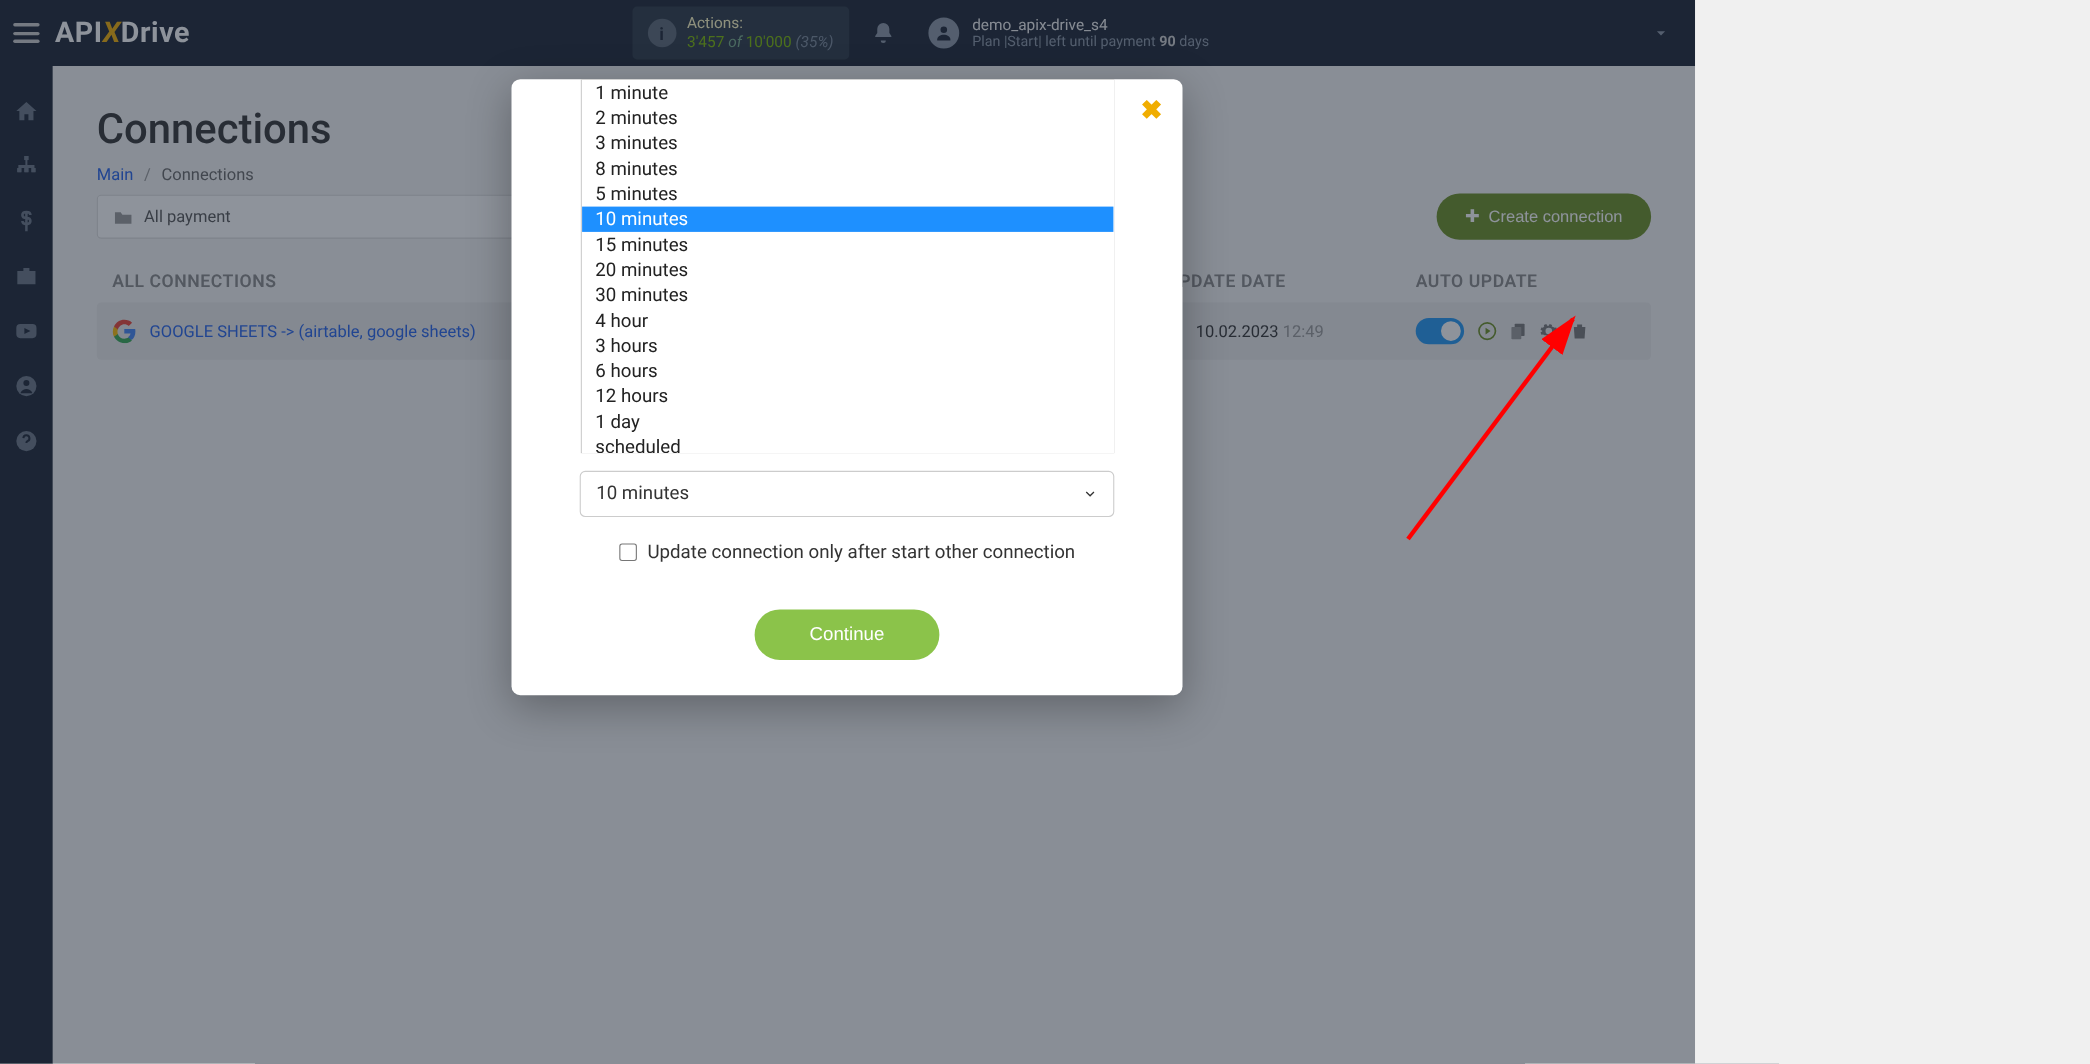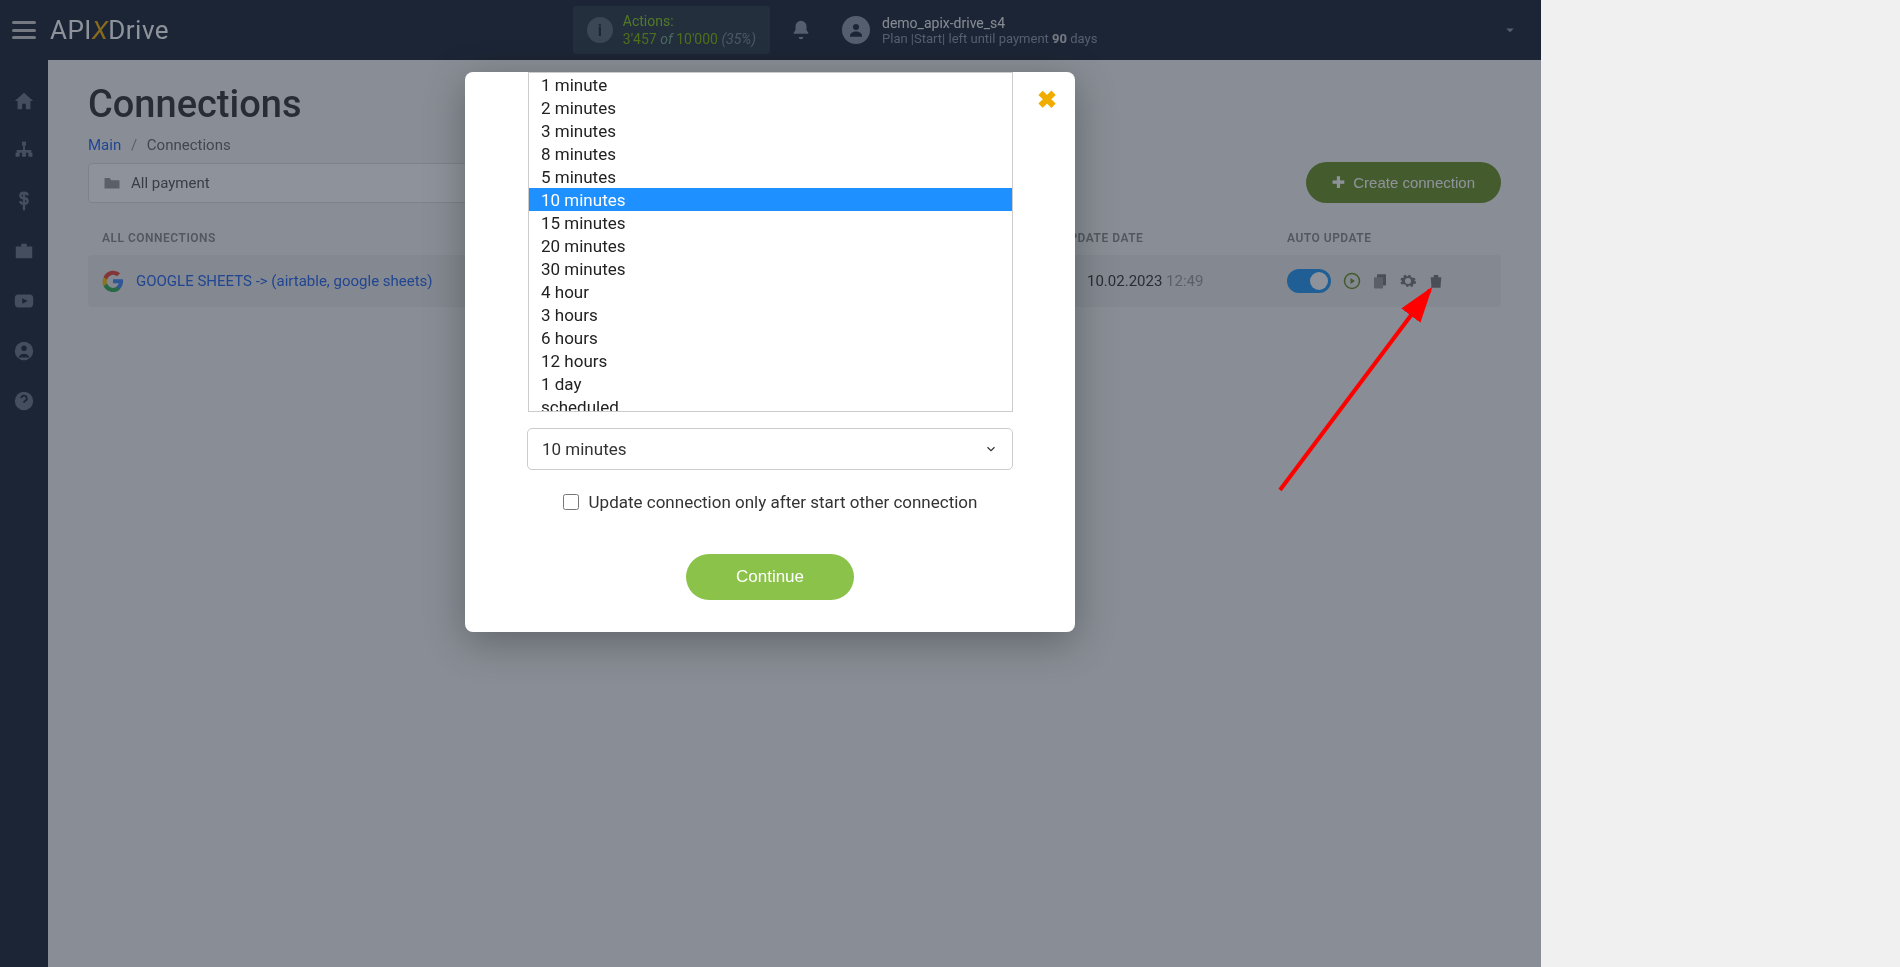--- a/index.html
+++ b/index.html
@@ -2,57 +2,57 @@
 <html><head>
 <meta charset="utf-8">
 <style>
 * { box-sizing: border-box; margin: 0; padding: 0; }
 body { font-family: -apple-system, BlinkMacSystemFont, "Segoe UI", Roboto, Arial, sans-serif; background: #f0f0f0; overflow: hidden; height: 967px; width: 1541px; position: relative; }
 
 
 .header { background: #1a2332; height: 60px; display: flex; align-items: center; padding: 0 12px; color: #fff; }
 .hamburger { width: 24px; height: 18px; display: flex; flex-direction: column; justify-content: space-between; cursor: pointer; margin-right: 14px; }
 .hamburger span { height: 3px; background: #ccc; border-radius: 2px; }
-.logo { font-size: 26px; font-weight: 400; color: #fff; letter-spacing: 0.5px; }
+.logo { font-size: 26px; font-weight: 700; color: #fff; letter-spacing: 0.5px; }
 .logo .x { color: #f0ad00; position: relative; font-style: italic; }
 .header-center { margin-left: auto; display: flex; align-items: center; gap: 20px; }
 .actions-box { background: #2a3644; padding: 6px 14px; border-radius: 4px; display: flex; align-items: center; gap: 10px; }
 .info-circle { width: 26px; height: 26px; background: #5a6674; border-radius: 50%; display: flex; align-items: center; justify-content: center; color: #1a2332; font-weight: bold; font-size: 16px; }
 .actions-text { font-size: 14px; line-height: 1.3; }
-.actions-text .line1 { color: #84cc16; }
+.actions-text .line1 { color: #fef9c3; }
 .actions-text .line2 .n1 { color: #7ab800; }
 .actions-text .line2 .of { color: #7a8; font-style: italic; }
 .actions-text .line2 .n2 { color: #7ab800; }
 .actions-text .line2 .pct { color: #7a8899; font-style: italic; }
 .bell-icon { width: 22px; height: 22px; fill: #8a95a5; cursor: pointer; }
 .user-area { display: flex; align-items: center; gap: 12px; margin-left: 10px; }
 .user-avatar { width: 28px; height: 28px; background: #8a95a5; border-radius: 50%; display: flex; align-items: center; justify-content: center; }
 .user-info { font-size: 14px; }
 .user-info .name { color: #eee; }
 .user-info .plan { color: #8a95a5; font-size: 13px; }
 .user-info .plan b { color: #ccc; margin-top: 46px; }
 .chevron-down { width: 18px; height: 18px; fill: #8a95a5; margin-left: auto; margin-right: 10px; cursor: pointer; }
 .header-right { margin-left: auto; display: flex; align-items: center; }
 
 
 .sidebar { position: absolute; left: 0; top: 60px; width: 48px; bottom: 0; background: #1a2332; display: flex; flex-direction: column; align-items: center; padding-top: 30px; gap: 28px; }
 .sidebar-icon { width: 22px; height: 22px; fill: #6a7585; cursor: pointer; }
 
 
-.main { position: absolute; left: 48px; top: 60px; right: 0; bottom: 0; background: #f5f5f5; padding: 22px 40px; }
+.main { position: absolute; left: 48px; top: 60px; right: 0; bottom: 0; background: #f5f5f5; padding: 36px 40px; }
 .page-title { font-size: 38px; color: #333; font-weight: 500; margin-bottom: 10px; }
 .breadcrumb { font-size: 15px; color: #666; margin-bottom: 8px; }
 .breadcrumb a { color: #2563eb; text-decoration: none; }
 .breadcrumb .sep { color: #999; margin: 0 6px; }
 .groups-bar { display: flex; align-items: center; margin-bottom: 18px; }
 .groups-select { flex: 1; background: #fff; border: 1px solid #ddd; border-radius: 4px; padding: 10px 14px; display: flex; align-items: center; gap: 10px; color: #555; font-size: 15px; max-width: 700px; }
 .folder-icon { width: 18px; height: 15px; fill: #999; }
 .create-btn { margin-left: auto; background: #6b8e23; color: #fff; border: none; border-radius: 22px; padding: 11px 26px; font-size: 15px; cursor: pointer; display: flex; align-items: center; gap: 8px; }
 .create-btn .plus { font-size: 16px; }
-.table-header { display: flex; font-size: 12px; font-weight: 600; color: #888; letter-spacing: 0.5px; padding: 10px 14px; gap: 26px; }
+.table-header { display: flex; font-size: 16px; font-weight: 600; color: #888; letter-spacing: 0.5px; padding: 10px 14px; gap: 26px; }
 .col-name { flex: 1; }
 .col-date { width: 200px; }
 .col-auto { width: 200px; }
 .conn-row { background: #eaeaea; border-radius: 4px; padding: 14px 14px; display: flex; align-items: center; font-size: 15px; }
 .conn-row .g-icon { width: 22px; height: 22px; margin-right: 12px; }
 .conn-row .conn-name { color: #2563eb; flex: 1; }
 .conn-row .date { width: 200px; color: #333; }
 .conn-row .date .time { color: #999; }
 .conn-row .auto { width: 200px; display: flex; align-items: center; gap: 12px; }
 .toggle { width: 44px; height: 24px; background: #2196f3; border-radius: 12px; position: relative; cursor: pointer; }

